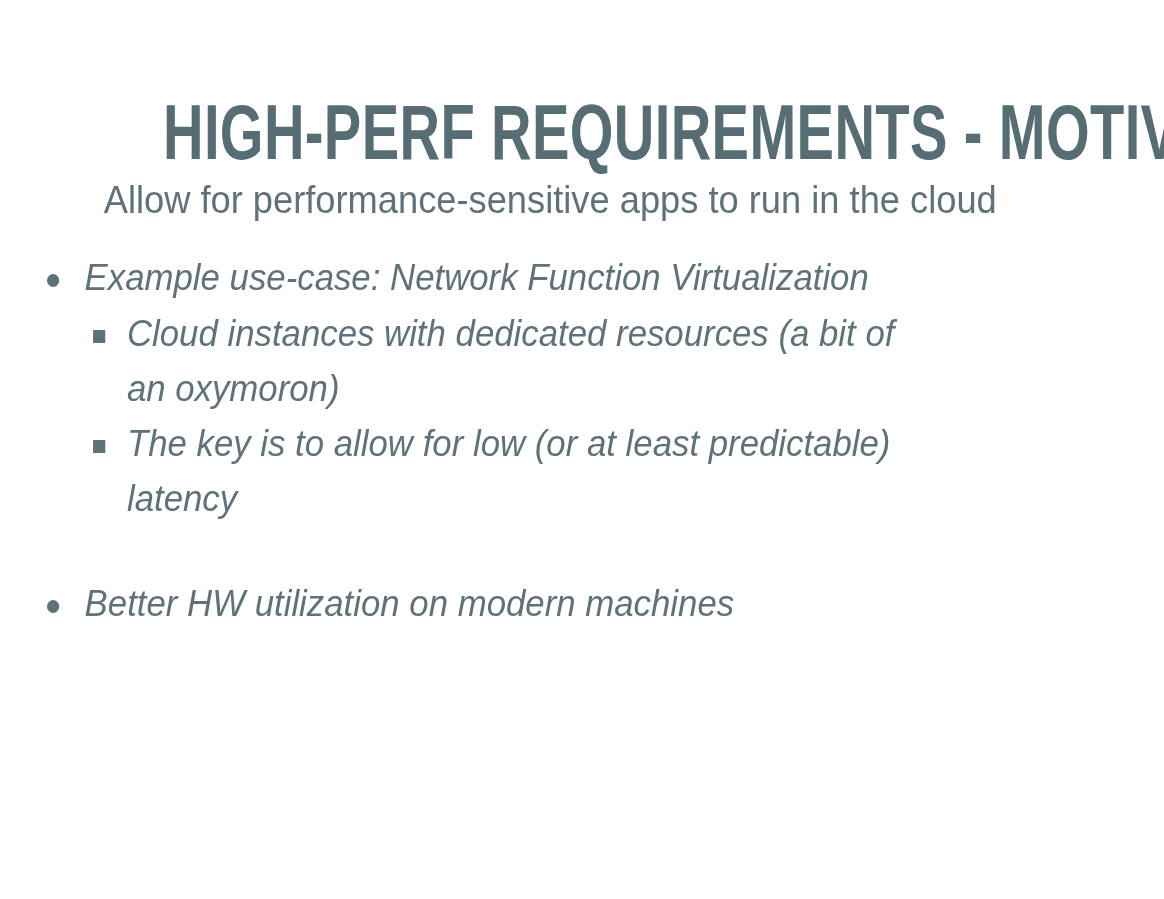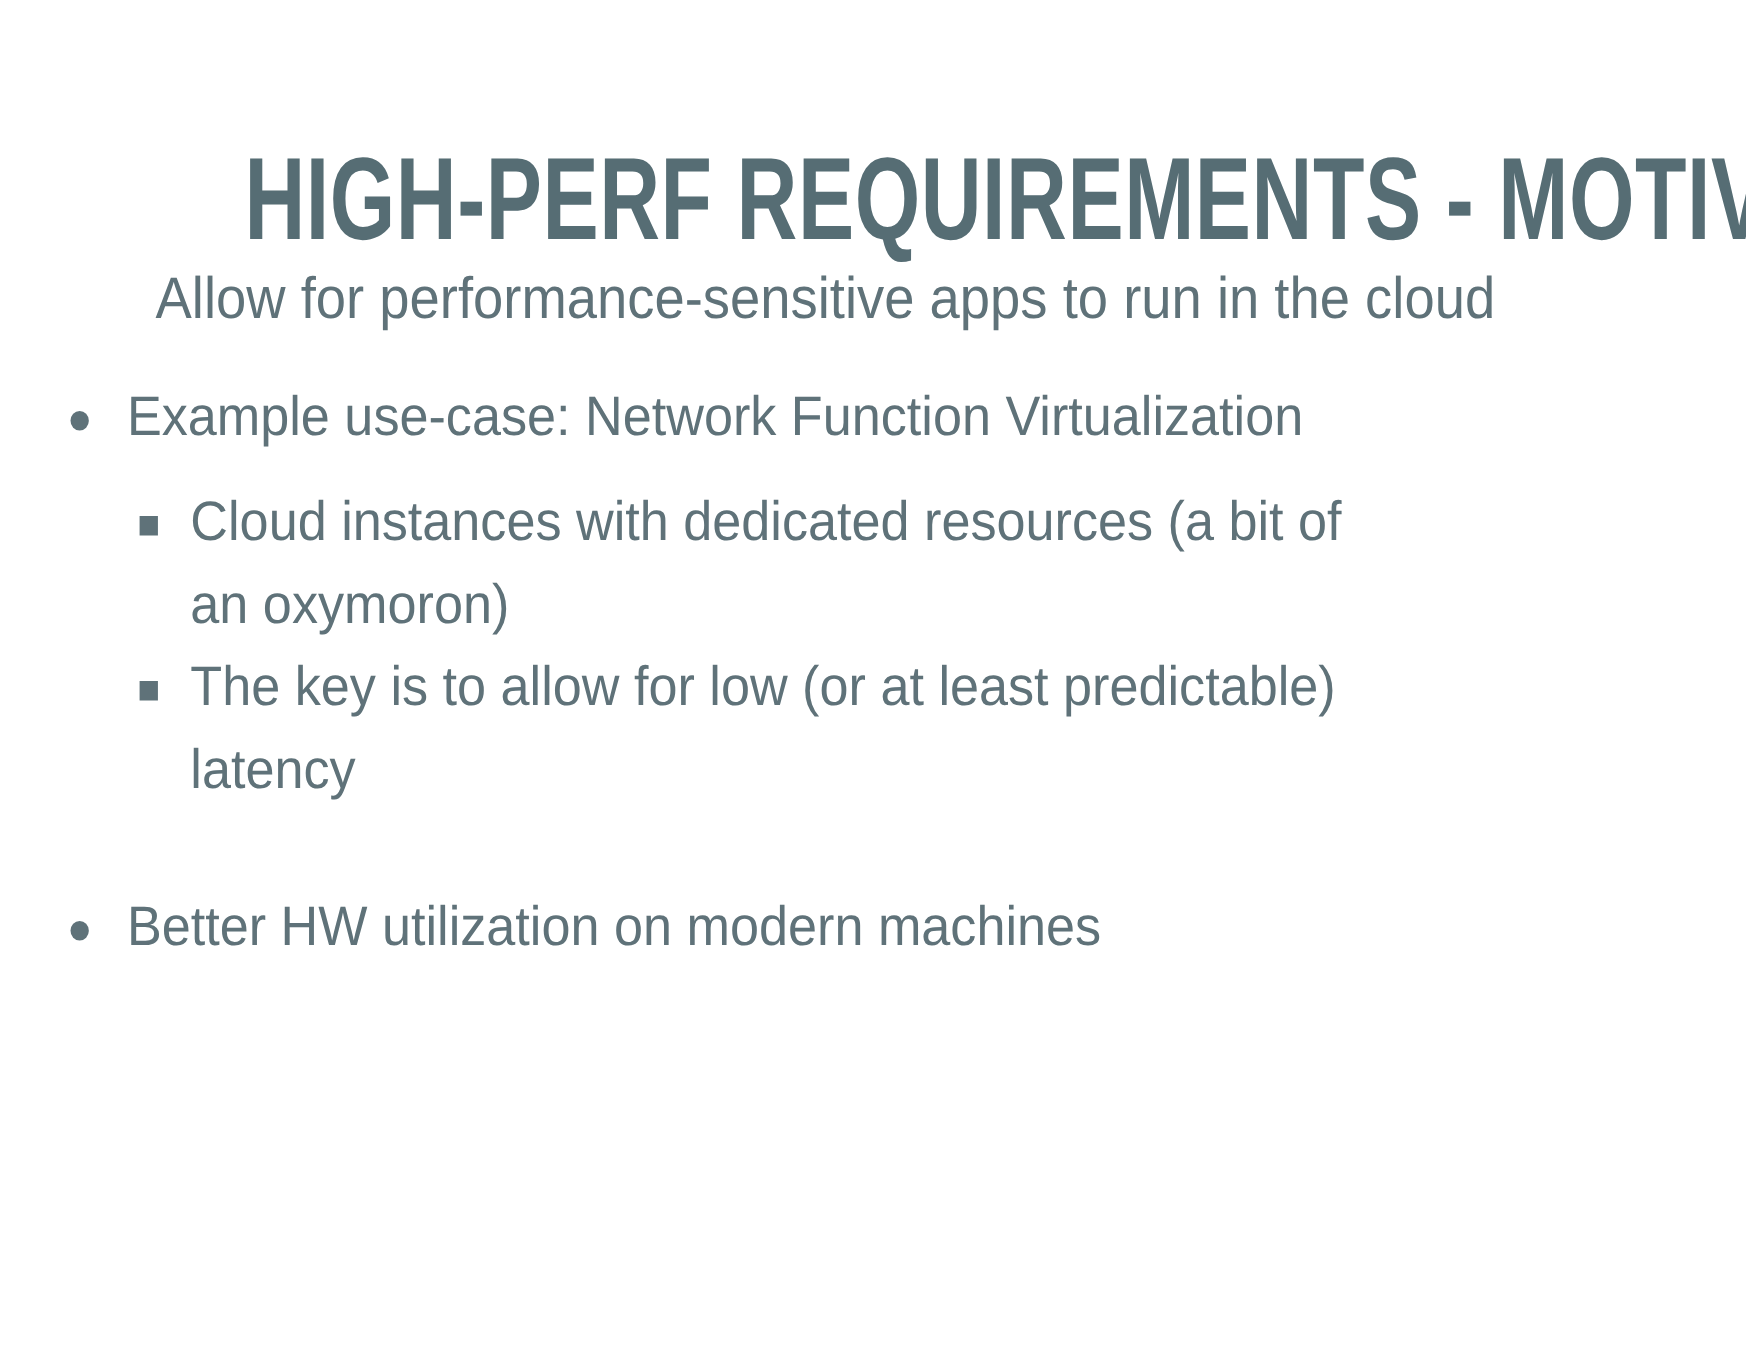--- a/index.html
+++ b/index.html
@@ -57,20 +57,21 @@
     transform-origin: 0 50%;
     white-space: nowrap;
   }
 
   
   .body-list {
     position: absolute;
     left: 0;
     top: 252px;
     width: 1048px;
+    font-style: italic;
   }
 
   .lvl1 {
     position: relative;
     padding-left: 90px;
     color: #5f7279;
     font-size: 37px;
     line-height: 52px;
     font-weight: 400;
     margin: 0 0 0 0;
@@ -107,21 +108,21 @@
     background: #5f7279;
   }
 
   .group {
     margin-bottom: 0;
   }
   .group + .group {
     margin-top: 52px;
   }
   .sub-wrap {
-    margin-top: 16px;
+    margin-top: 2px;
   }
 </style>
 </head>
 <body>
 
 <div class="slide">
 
   <h1 class="slide-title">High-Perf Requirements - Motivation</h1>
 
   <div class="subtitle">Allow for performance-sensitive apps to run in the cloud</div>

